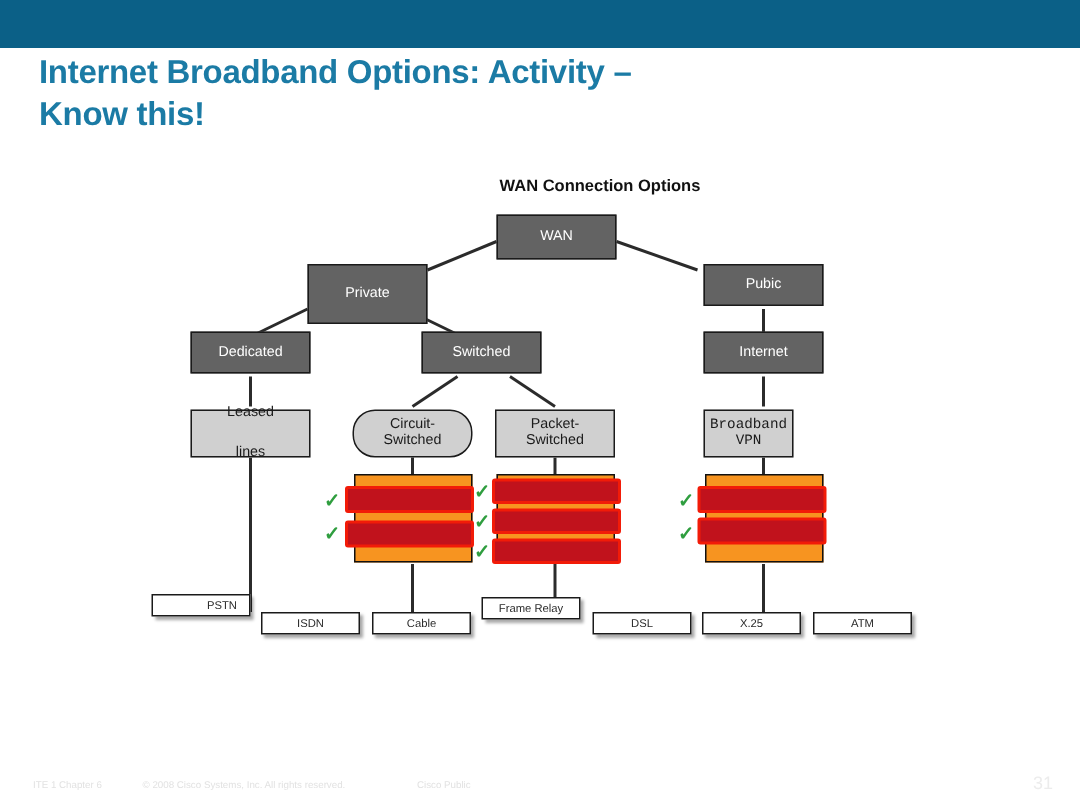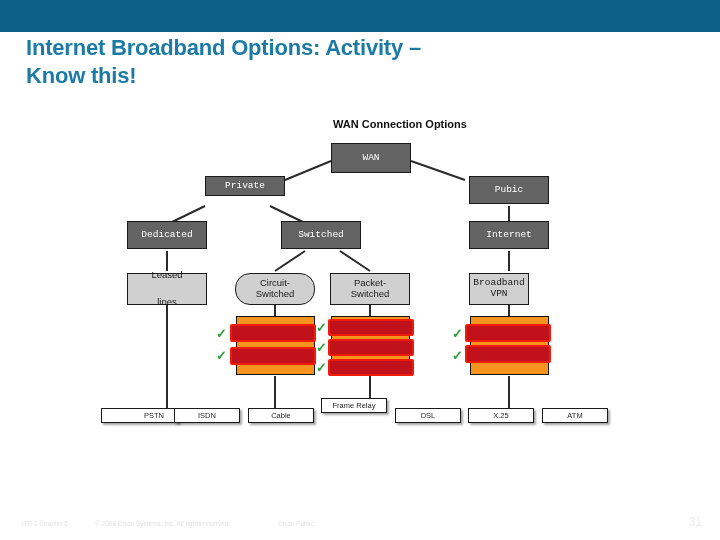--- a/index.html
+++ b/index.html
@@ -31,21 +31,21 @@
     font-size:11px;font-weight:bold;color:#111;padding-left:40px;
   }
 
   .node{
     position:absolute;box-sizing:border-box;
     display:flex;align-items:center;justify-content:center;
     text-align:center;line-height:1.12;
     font-size:9.5px;
     border:1px solid #1a1a1a;
   }
-  .node.dark{background:#636363;color:#ffffff;font-family:Liberation Mono, monospace;}
+  .node.dark{background:#636363;color:#ffffff;}
   .node.light{background:#d0d0d0;color:#1a1a1a;}
 
   .leafbox{
     position:absolute;box-sizing:border-box;
     display:flex;align-items:center;justify-content:center;
     background:#ffffff;border:1px solid #1a1a1a;
     font-size:7.5px;color:#2a2a2a;
     box-shadow:2px 2px 2px rgba(0,0,0,0.35);
   }
 
@@ -120,21 +120,21 @@
         <path d="M275,258 L275,290"></path>
         <path d="M370,258 L370,290"></path>
         <path d="M509,258 L509,290"></path>
       </g>
     </svg>
 
     <div class="node dark" style="left:331px;top:25px;width:80px;height:30px;">
       <span>WAN</span>
     </div>
 
-    <div class="node dark" style="left:205px;top:58px;width:80px;height:20px;">
+    <div class="node dark" style="left:205px;top:58px;width:80px;height:40px;">
       <span>Private</span>
     </div>
     <div class="node dark" style="left:469px;top:58px;width:80px;height:28px;text-align:right;">
       <span>Pubic</span>
     </div>
 
     <div class="node dark" style="left:127px;top:103px;width:80px;height:28px;">
       <span>Dedicated</span>
     </div>
     <div class="node dark" style="left:281px;top:103px;width:80px;height:28px;">
@@ -174,21 +174,21 @@
     <span class="check" style="left:316px;top:203px;">✓</span>
     <span class="check" style="left:316px;top:223px;">✓</span>
     <span class="check" style="left:316px;top:243px;">✓</span>
 
     <div class="hl-orange" style="left:470px;top:198px;width:79px;height:59px;"></div>
     <div class="hl-red" style="left:465px;top:206px;width:86px;height:18px;"></div>
     <div class="hl-red" style="left:465px;top:227px;width:86px;height:18px;"></div>
     <span class="check" style="left:452px;top:209px;">✓</span>
     <span class="check" style="left:452px;top:231px;">✓</span>
 
-    <div class="leafbox" style="left:101px;top:290px;width:78px;height:15px;padding-left:28px;">
+    <div class="leafbox" style="left:101px;top:278px;width:66px;height:15px;padding-left:28px;">
       <span>PSTN</span>
     </div>
     <div class="leafbox" style="left:174px;top:290px;width:66px;height:15px;">
       <span>ISDN</span>
     </div>
     <div class="leafbox" style="left:248px;top:290px;width:66px;height:15px;">
       <span>Cable</span>
     </div>
     <div class="leafbox" style="left:321px;top:280px;width:66px;height:15px;">
       <span>Frame Relay</span>

